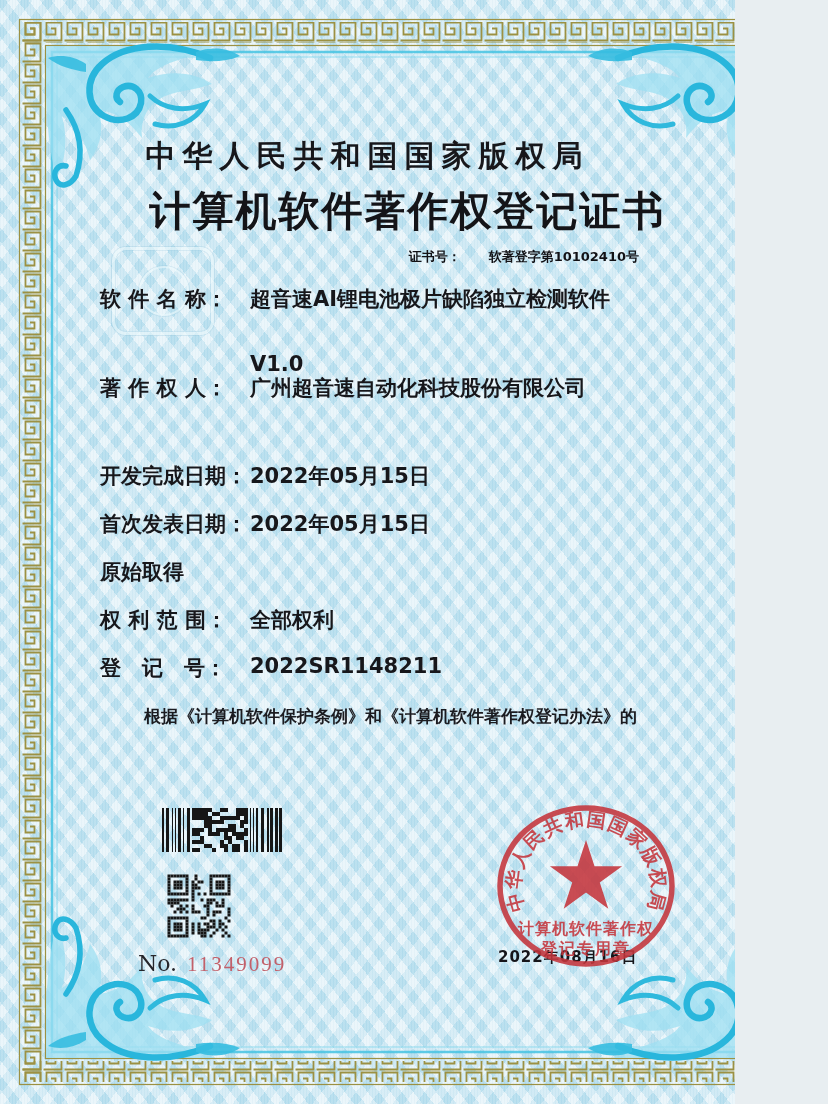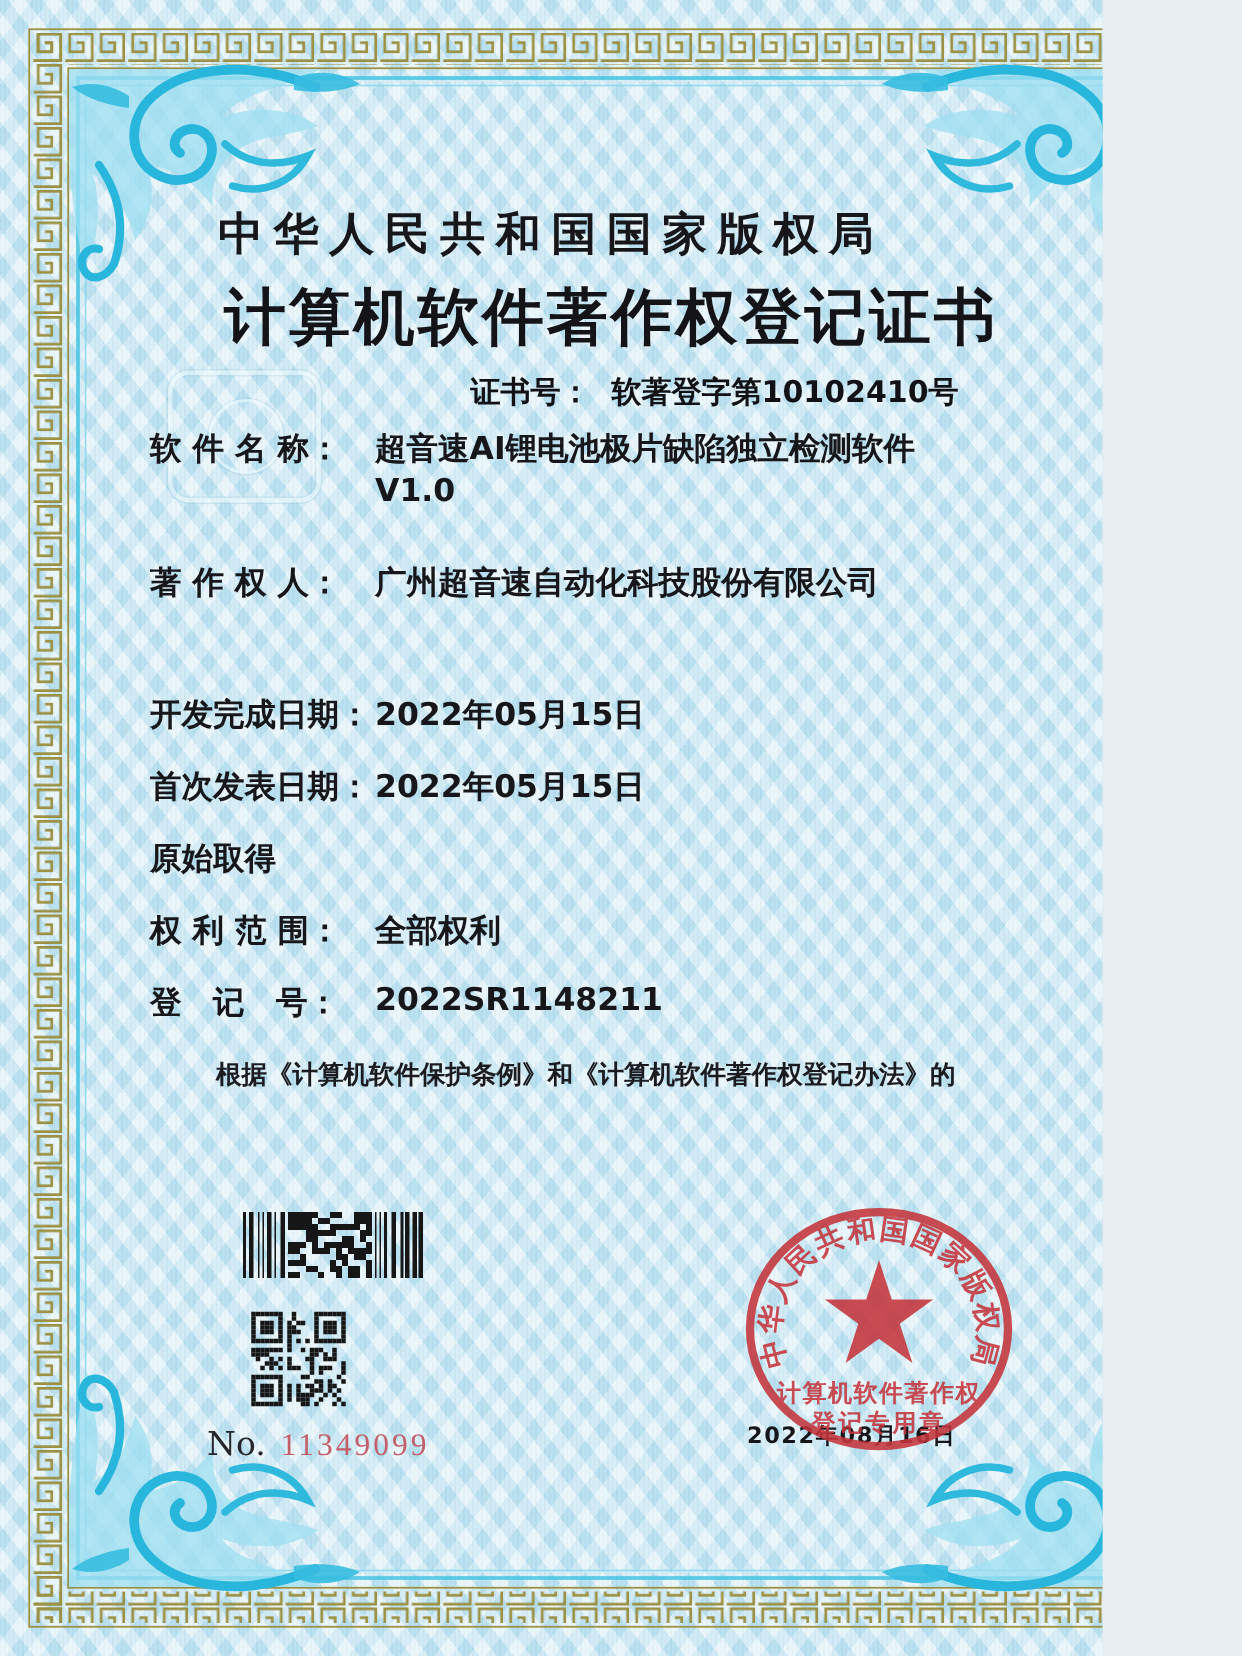--- a/index.html
+++ b/index.html
@@ -20,28 +20,28 @@
     left:0; top:136px; width:100%; text-align:center;
     font-family:"DejaVu Serif","Liberation Serif",serif;
     font-weight:bold; font-size:30px; letter-spacing:7px; color:#17171b;
   }
   .cert-title {
     left:0; top:184px; width:100%; text-align:center;
     font-family:"DejaVu Serif","Liberation Serif",serif;
     font-weight:bold; font-size:41px; letter-spacing:2px; color:#141418;padding-left:40px;
   }
   .cert-no {
-    right:96px; top:248px; display:flex; gap:14px;
-    font-weight:bold; font-size:20px; color:#121216;
+    right:96px; top:248px; display:flex; gap:28px;
+    font-weight:bold; font-size:13px; color:#121216;
   }
 
   .row { left:100px; display:flex; font-weight:bold; font-size:21px; color:#17171b; }
   .row .lbl { flex:0 0 150px; width:150px; white-space:pre; }
   .row .val { white-space:pre; }
-  .val2 { left:250px; font-weight:bold; font-size:21px; color:#17171b; }
+  .val2 { left:250px; font-weight:bold; font-size:21px; color:#17171b;margin-top:37px; }
 
   .statement { font-weight:bold; font-size:17px; color:#1b1b20; white-space:pre; }
 
   .serial { left:138px; top:951px; display:flex; align-items:baseline; }
   .serial .pfx { font-family:"DejaVu Serif","Liberation Serif",serif; font-size:22px; color:#26262b;text-align:center; }
   .serial .num { font-family:Liberation Serif, serif;
                  font-size:21px; letter-spacing:2px; color:#c2606a; margin-left:10px; }
 
   .issue-date { left:498px; top:948px; font-weight:bold; font-size:15px; color:#15151a; letter-spacing:1px; }
 

